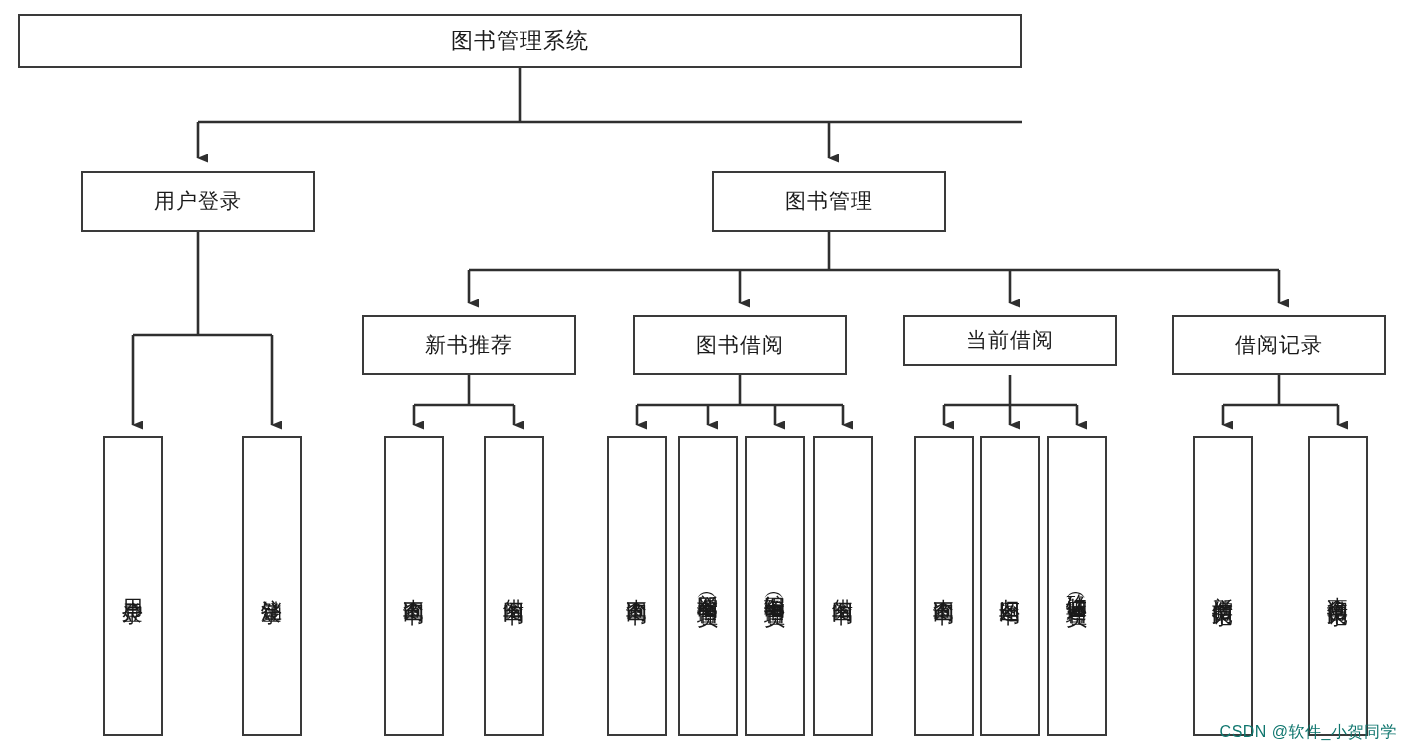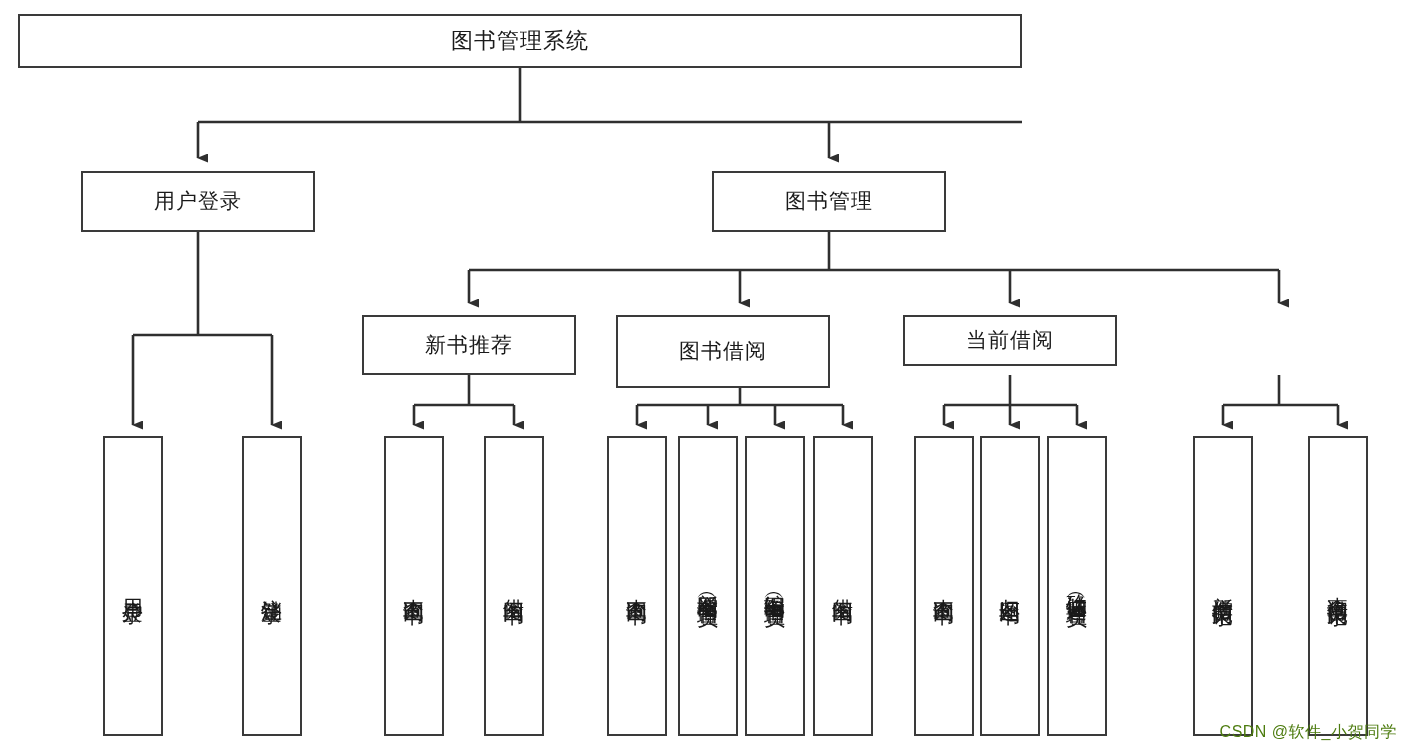--- a/index.html
+++ b/index.html
@@ -38,21 +38,21 @@
     white-space:normal;
     max-height:260px;
   }
   .node-box.root .node-label{font-size:22px;}
 
   .watermark{
     position:absolute;
     right:8px;
     bottom:4px;
     font-size:16px;
-    color:#4d7c0f;
+    color:#0f766e;
     letter-spacing:0.5px;
     user-select:none;
     white-space:nowrap;
   }
 </style>
 </head>
 <body>
 
 <div id="diagram-root">
 
@@ -113,25 +113,28 @@
   <div class="node-box" style="left:81px;top:171px;width:234px;height:61px;">
     <span class="node-label">用户登录</span>
   </div>
   <div class="node-box" style="left:362px;top:315px;width:214px;height:60px;">
     <span class="node-label">新书推荐</span>
   </div>
 
   <div class="node-box" style="left:712px;top:171px;width:234px;height:61px;">
     <span class="node-label">图书管理</span>
   </div>
-  <div class="node-box" style="left:616px;top:315px;width:214px;height:73px;">
+  <div class="node-box" style="left:633px;top:315px;width:214px;height:60px;">
     <span class="node-label">图书借阅</span>
   </div>
   <div class="node-box" style="left:903px;top:315px;width:214px;height:51px;">
     <span class="node-label">当前借阅</span>
+  </div>
+  <div class="node-box" style="left:1172px;top:315px;width:214px;height:60px;">
+    <span class="node-label">借阅记录</span>
   </div>
 
   <div class="node-box leaf" style="left:103px;top:436px;width:60px;height:300px;">
     <span class="node-label">用户登录</span>
   </div>
   <div class="node-box leaf" style="left:242px;top:436px;width:60px;height:300px;">
     <span class="node-label">注销登录</span>
   </div>
 
   <div class="node-box leaf" style="left:384px;top:436px;width:60px;height:300px;">

